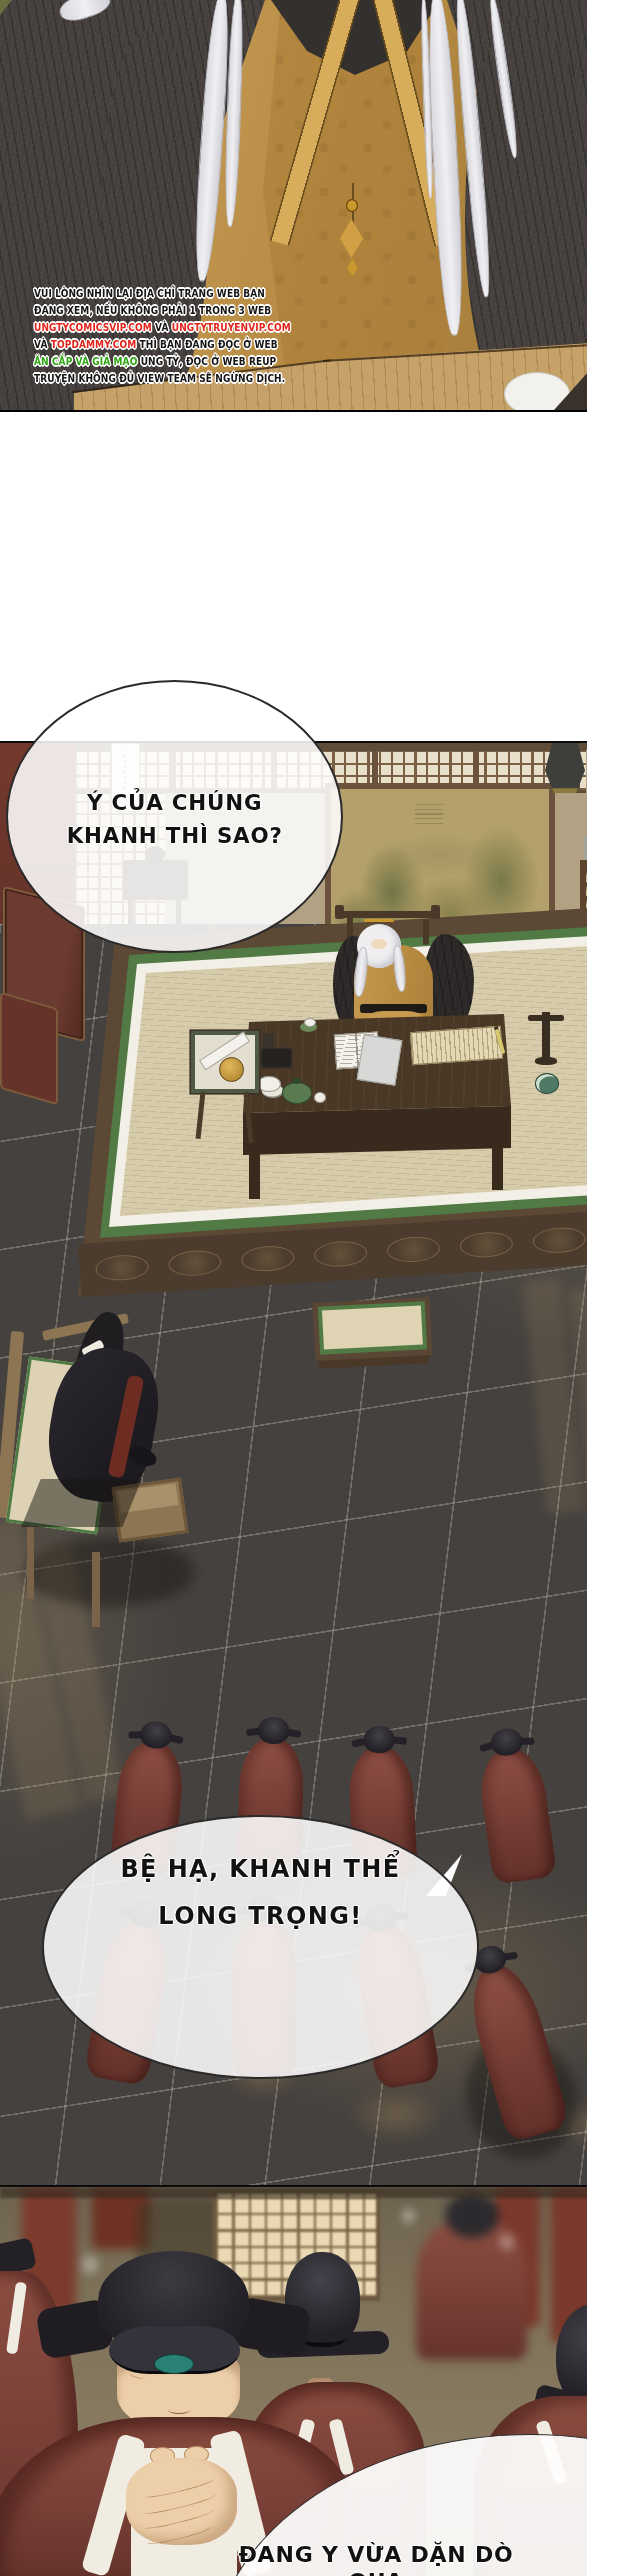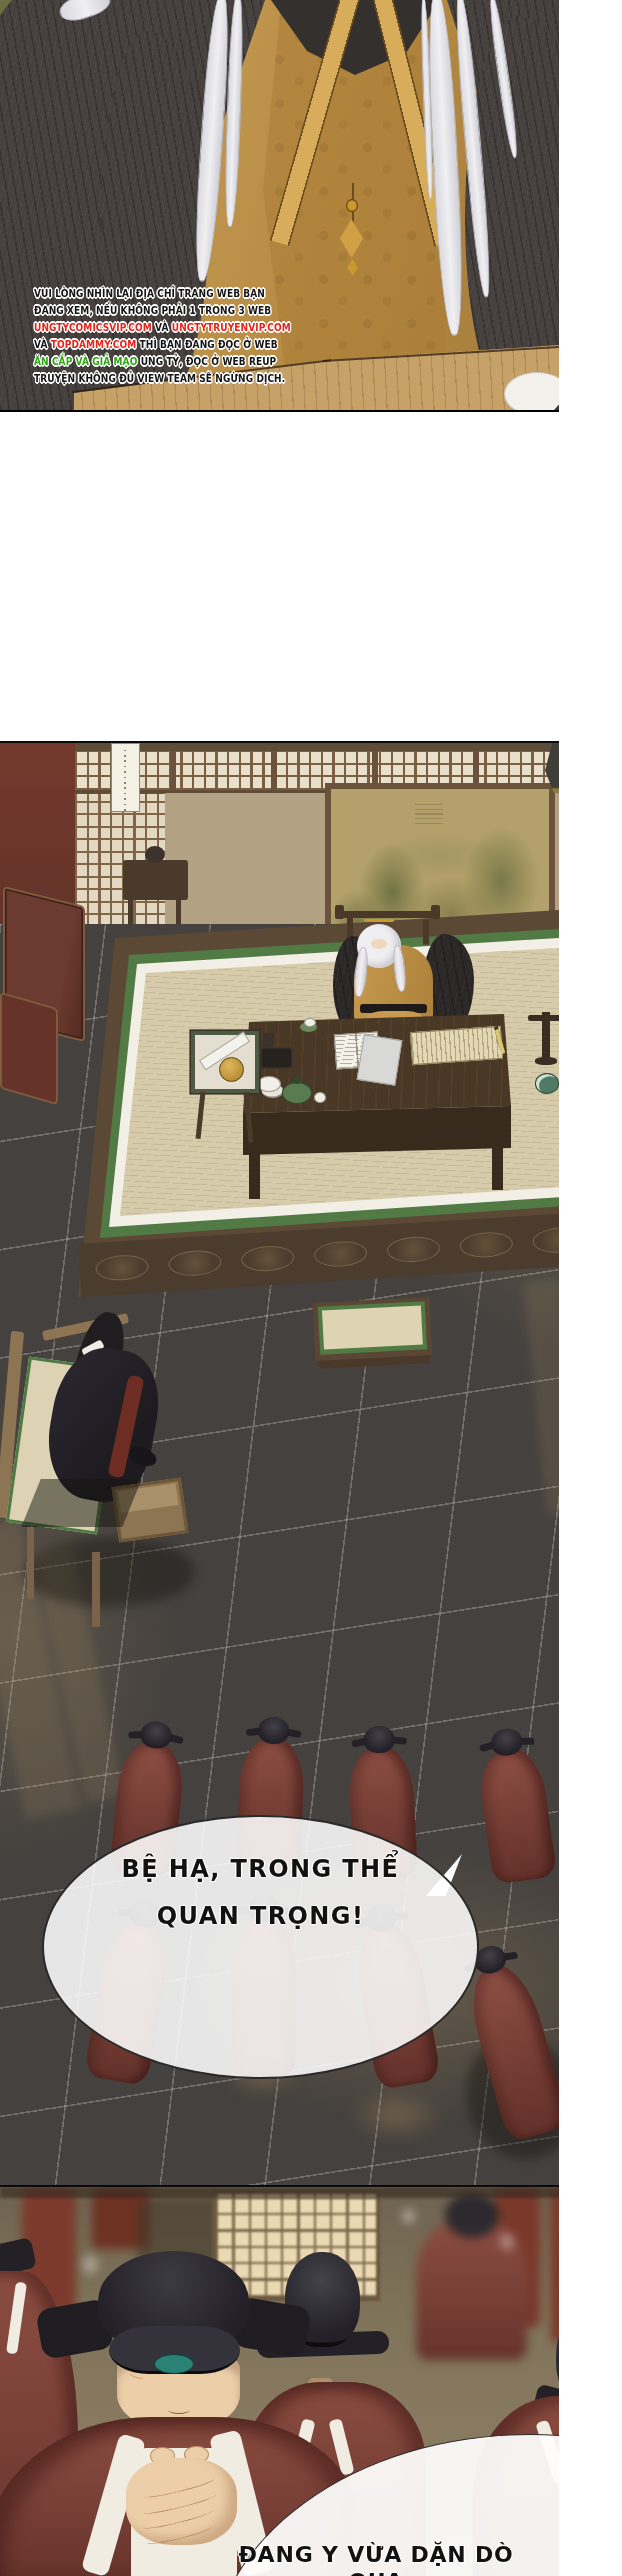--- a/index.html
+++ b/index.html
@@ -1,17 +1,17 @@
 <!DOCTYPE html>
 <html style="font-size:12.5px"><head>
 <meta charset="utf-8">
 <style>
   html,body{margin:0;padding:0;background:#ffffff;}
   .page{position:relative;width:559px;height:2576px;background:#ffffff;overflow:hidden;
-        font-family:"DejaVu Sans","Liberation Sans",sans-serif;}
+        font-family:"DejaVu Sans","Liberation Sans",sans-serif;padding-left:28px;}
   .abs{position:absolute;}
 
   
   .panel1{left:0;top:0;width:623px;height:412px;overflow:hidden;border-bottom:2.3px solid #000;box-sizing:border-box;
           background:#474240;}
   .fur{background-color:#46413e;
        background-image:repeating-linear-gradient(80deg,rgba(0,0,0,.22) 0 1.6px,transparent 1.6px 8.6px),
                         repeating-linear-gradient(100deg,rgba(255,255,255,.035) 0 0.8px,transparent 0.8px 5.4px);}
   .furblob{border-radius:42% 58% 55% 45%/50% 45% 55% 50%;}
   .lock{background:linear-gradient(90deg,#d9d9de,#f0eff2 50%,#cfcfd6);border:0.8px solid #b9b9c2;border-radius:45%;}
@@ -373,26 +373,32 @@
       <span class="abs" style="left:26.5px;top:9.3px;width:23px;height:15.6px;border-radius:50%;background:#eccfa9;border:1.2px solid #b98d63;"></span>
       <span class="abs" style="left:61px;top:7.8px;width:23px;height:15.6px;border-radius:50%;background:#eccfa9;border:1.2px solid #b98d63;"></span>
       <span class="abs" style="left:3.1px;top:20px;width:111px;height:87px;border-radius:42%;background:#eccfa9;box-shadow:inset -9.3px -7.8px 11px rgba(150,100,60,.35);"></span>
       <span class="abs" style="left:20px;top:45px;width:72px;height:7.8px;border-bottom:1.6px solid #b98d63;border-radius:50%;transform:rotate(-14deg);"></span>
       <span class="abs" style="left:18.7px;top:61px;width:75px;height:7.8px;border-bottom:1.6px solid #b98d63;border-radius:50%;transform:rotate(-14deg);"></span>
       <span class="abs" style="left:18.7px;top:76px;width:73px;height:7.8px;border-bottom:1.6px solid #b98d63;border-radius:50%;transform:rotate(-14deg);"></span>
       <span class="abs" style="left:23px;top:92px;width:67px;height:7.8px;border-bottom:1.6px solid #b98d63;border-radius:50%;transform:rotate(-14deg);"></span>
     </div>
   </section>
 
+  <div class="bubble" style="left:6.2px;top:680px;width:333px;height:269px;">
+    <div class="btxt b1txt">
+      <div>Ý CỦA CHÚNG</div>
+      <div>KHANH THÌ SAO?</div>
+    </div>
+  </div>
 
   <div class="abs" style="left:426px;top:1854px;width:36px;height:42px;background:#fdfdfd;clip-path:polygon(0 100%,100% 0,55% 100%);filter:drop-shadow(0 0 1.2px #2a2a2a);"></div>
   <div class="bubble" style="left:42px;top:1815px;width:433px;height:260px;">
     <div class="btxt b2txt">
-      <div>BỆ HẠ, TRONG THỂ</div>
-      <div>QUAN TRỌNG!</div>
+      <div>BỆ HẠ, KHANH THỂ</div>
+      <div>LONG TRỌNG!</div>
     </div>
   </div>
 
   <div class="bubble" style="left:210px;top:2434px;width:638px;height:467px;background:rgba(253,253,252,.94);border-width:1.9px;">
     <div class="btxt b3txt">
       <div>ĐANG Y VỪA DẶN DÒ QUA</div>
     </div>
   </div>
 
 </div>

